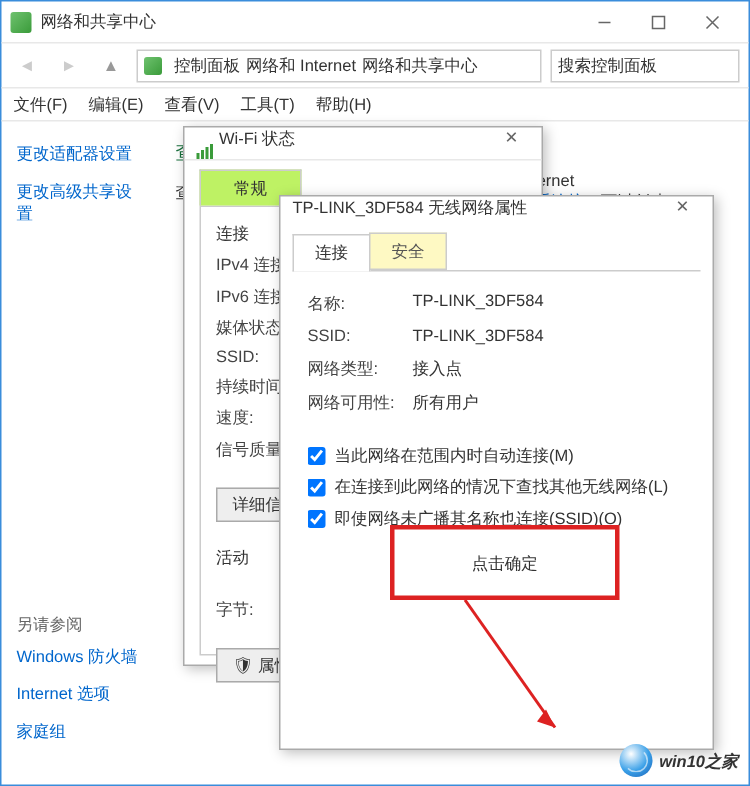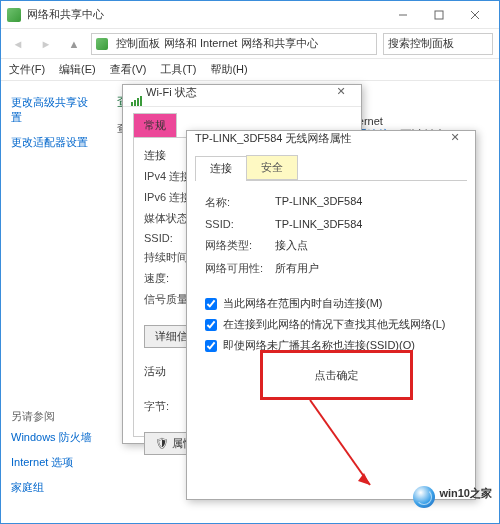--- a/index.html
+++ b/index.html
@@ -9,57 +9,57 @@
 .app-icon{width:14px;height:14px;background:linear-gradient(135deg,#6fc26f,#3a9b3a);border-radius:2px;margin-right:6px}
 .titlebar .sp{flex:1}
 .winbtn{width:36px;height:24px;display:flex;align-items:center;justify-content:center;color:#666}
 .winbtn svg{width:10px;height:10px}
 .addrbar{height:30px;display:flex;align-items:center;padding:4px 6px;gap:6px;border-bottom:1px solid #e8e8e8}
 .navarr{width:22px;height:22px;display:flex;align-items:center;justify-content:center;color:#999;border-radius:2px}
 .navarr.dis{color:#ccc}
 .crumbs{flex:1;height:22px;border:1px solid #ccc;display:flex;align-items:center;padding:0 4px;gap:0;background:#fff}
 .crumbs .seg{padding:0 2px}
 .crumbs .ch{color:#888;font-size:9px}
-.search{width:110px;height:22px;border:1px solid #ccc;display:flex;align-items:center;padding:0 4px;color:#999;background:#fff}
+.search{width:126px;height:22px;border:1px solid #ccc;display:flex;align-items:center;padding:0 4px;color:#999;background:#fff}
 .menubar{height:22px;display:flex;align-items:center;padding:0 8px;gap:14px;border-bottom:1px solid #e8e8e8;font-size:11px}
 .body{display:flex;height:calc(100% - 82px)}
 .side{width:100px;padding:14px 10px;font-size:11px}
 .side .lnk{color:#0066cc;margin-bottom:10px;cursor:pointer}
 .side .rel{position:absolute;bottom:18px;left:10px}
 .side .rel .hd{color:#666;margin-bottom:6px}
 .content{flex:1;padding:12px 16px;position:relative}
 .content .hd{color:#19703d;font-size:13px;margin-bottom:10px}
 .content .sub{color:#333;margin-bottom:6px}
 .content .rlnk{position:absolute;right:30px;top:34px;text-align:left;color:#444}
 .content .rlnk .bl{color:#0066cc}
 .dlg{position:absolute;background:#fff;border:1px solid #aaa;box-shadow:2px 2px 8px rgba(0,0,0,.25)}
 .dlg .dtb{height:22px;display:flex;padding:0 8px;border-bottom:1px solid #e8e8e8}
 .dlg .dtb .t{flex:1}
 .dlg .dtb .x{width:24px;text-align:center;color:#666}
 .wifi{left:122px;top:84px;width:240px;height:360px}
 .wifi .tabs{padding:6px 10px 0}
-.wifi .tab{display:inline-block;padding:4px 10px;border:1px solid #ccc;border-bottom:none;background:#ec4899;font-size:11px}
+.wifi .tab{display:inline-block;padding:4px 22px;border:1px solid #ccc;border-bottom:none;background:#bef264;font-size:11px}
 .wifi .pane{margin:0 10px 10px;border:1px solid #ccc;padding:10px;height:300px}
 .wifi .row{display:flex;margin-
 bottom:6px;margin-bottom:6px}
 .wifi .row .k{width:70px;color:#444}
 .wifi .btn{margin-top:12px;padding:3px 10px;border:1px solid #aaa;background:#eee;display:inline-block}
 .prop{left:186px;top:130px;width:290px;height:370px}
 .prop .dtb{border-bottom:none}
 .prop .tabs{display:flex;border-bottom:1px solid #ccc;margin:2px 8px 0}
 .prop .ptab{padding:4px 14px;border:1px solid #ccc;border-bottom:none;margin-right:-1px;background:#fff;position:relative;top:1px}
 .prop .ptab.inact{background:#fef9c3;color:#555;border-bottom:1px solid #ccc;top:0}
 .prop .pbody{padding:14px 18px}
 .prop .prow{display:flex;margin-bottom:8px}
 .prop .prow .k{width:70px;color:#444}
 .prop .chkrow{display:flex;align-items:center;margin-bottom:6px;gap:6px}
 .prop .chkrow input{width:12px;height:12px}
 .callout{position:absolute;left:260px;top:350px;width:153px;height:50px;border:3px solid #d22;display:flex;align-items:center;justify-content:center;font-size:17px;color:#333;background:#fff}
 .arrow-svg{position:absolute;left:300px;top:400px;width:80px;height:95px;pointer-events:none}
-.wm{position:absolute;right:8px;bottom:16px;display:flex;gap:4px;font-size:15px;font-weight:bold;color:#1a5fb4}
+.wm{position:absolute;right:8px;bottom:6px;display:flex;align-items:center;gap:4px;font-size:15px;font-style:italic;font-weight:bold;color:#1a5fb4}
 .wm .orb{width:22px;height:22px;border-radius:50%;background:radial-gradient(circle at 35% 30%,#fff,#3aa0e8 55%,#1a5fb4);position:relative}
 .wm .orb:after{content:"";position:absolute;inset:3px;border-radius:50%;border:1px solid rgba(255,255,255,.6);border-top-color:transparent;border-left-color:transparent}
 .sig{display:inline-flex;align-items:flex-end;gap:1px;margin-right:4px}
 .sig i{width:2px;background:#3a9b3a;display:block}
 .sig i:nth-child(1){height:4px}.sig i:nth-child(2){height:6px}.sig i:nth-child(3){height:8px}.sig i:nth-child(4){height:10px}
 </style>
 </head>
 <body>
 
 <div class="main">
@@ -105,22 +105,22 @@
   <div class="menubar">
     <span>文件(F)</span>
     <span>编辑(E)</span>
     <span>查看(V)</span>
     <span>工具(T)</span>
     <span>帮助(H)</span>
   </div>
 
   <div class="body">
     <div class="side">
+      <div class="lnk">更改适配器设置</div>
       <div class="lnk">更改高级共享设置</div>
-      <div class="lnk">更改适配器设置</div>
       <div class="rel">
         <div class="hd">另请参阅</div>
         <div class="lnk">Windows 防火墙</div>
         <div class="lnk">Internet 选项</div>
         <div class="lnk">家庭组</div>
       </div>
     </div>
     <div class="content">
       <div class="hd">查看基本网络信息并设置连接</div>
       <div class="sub">查看活动网络</div>

